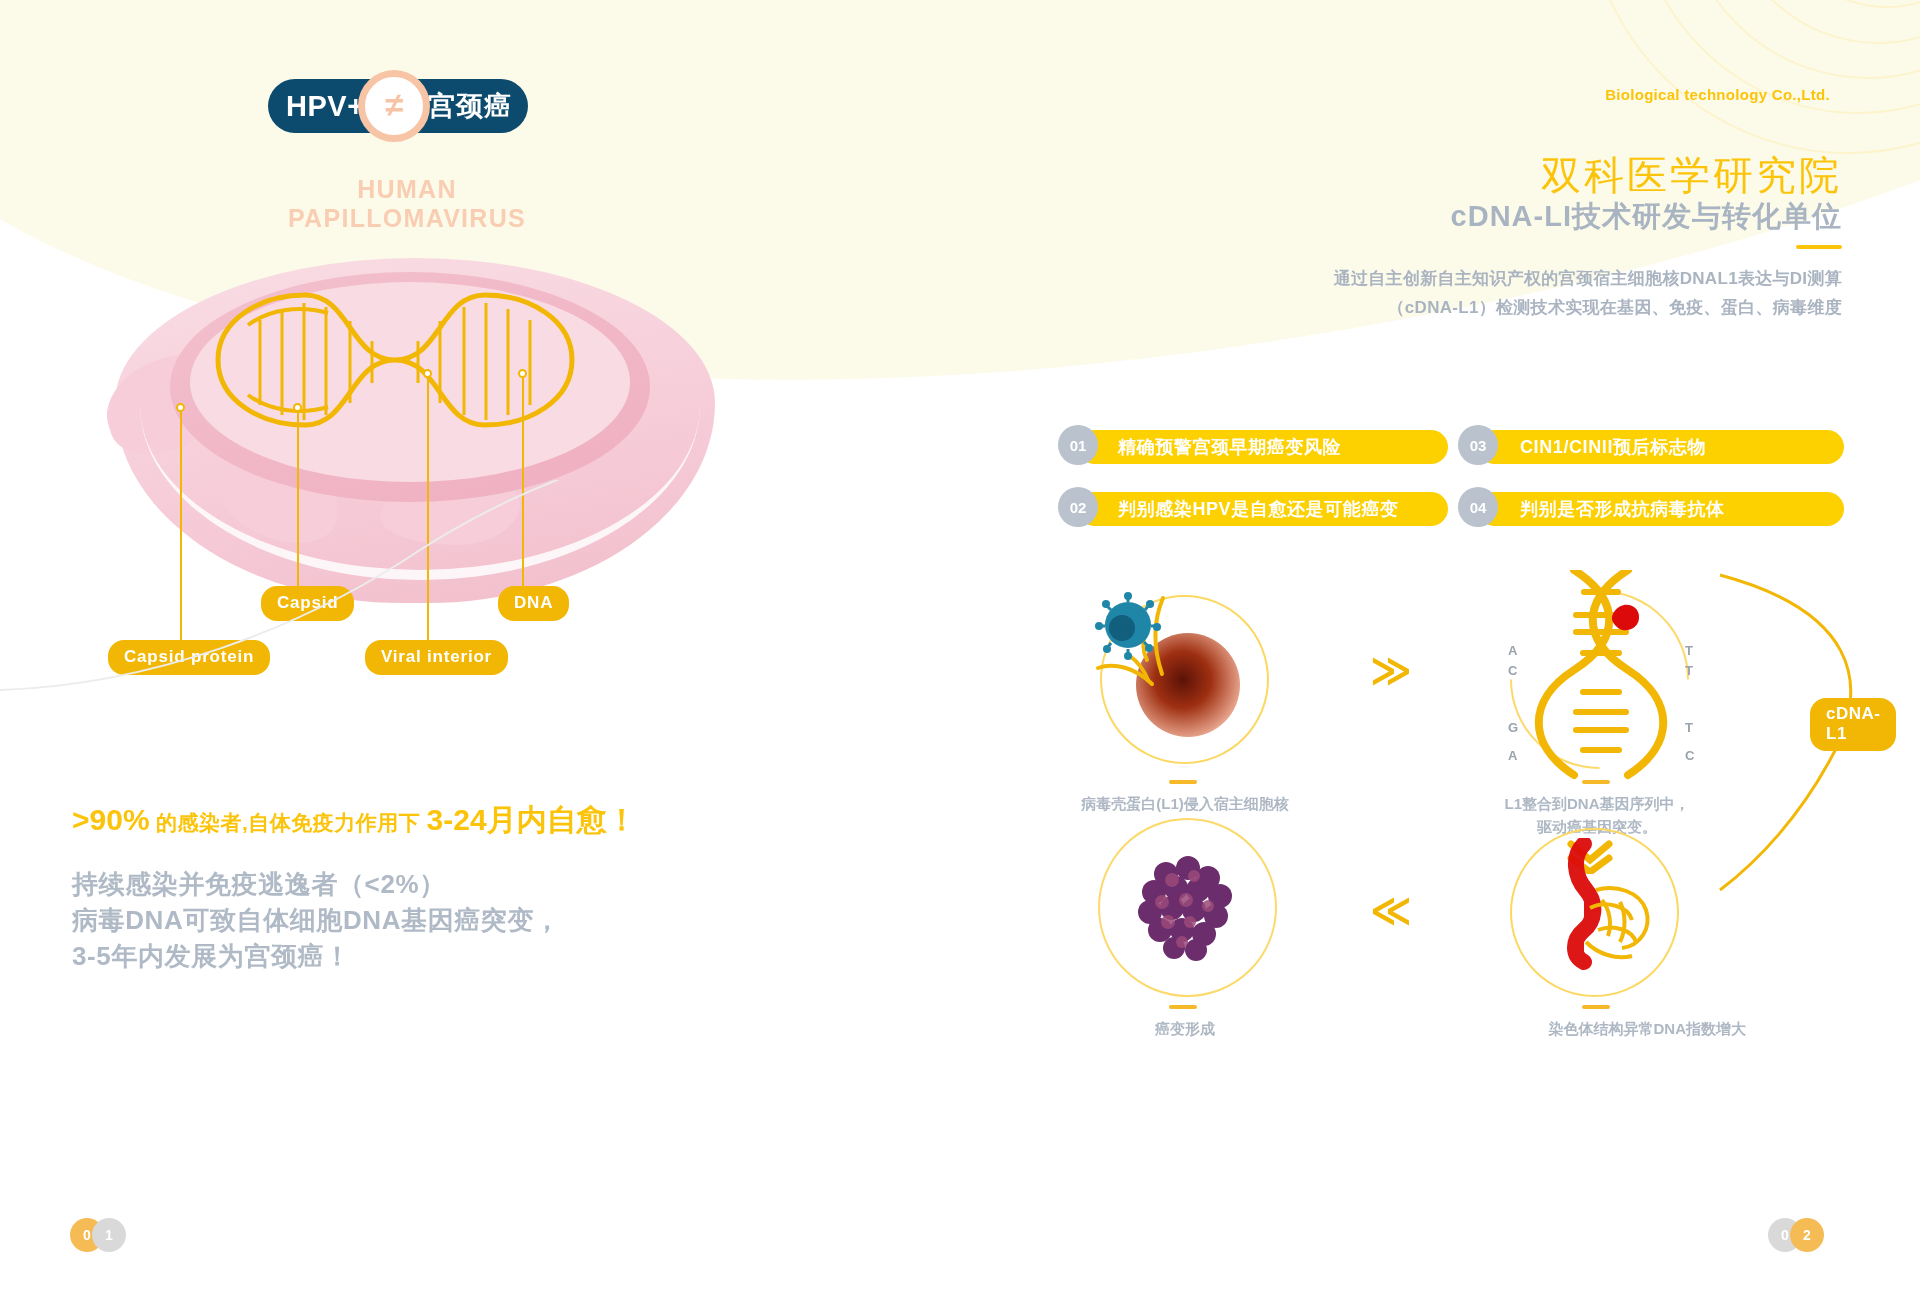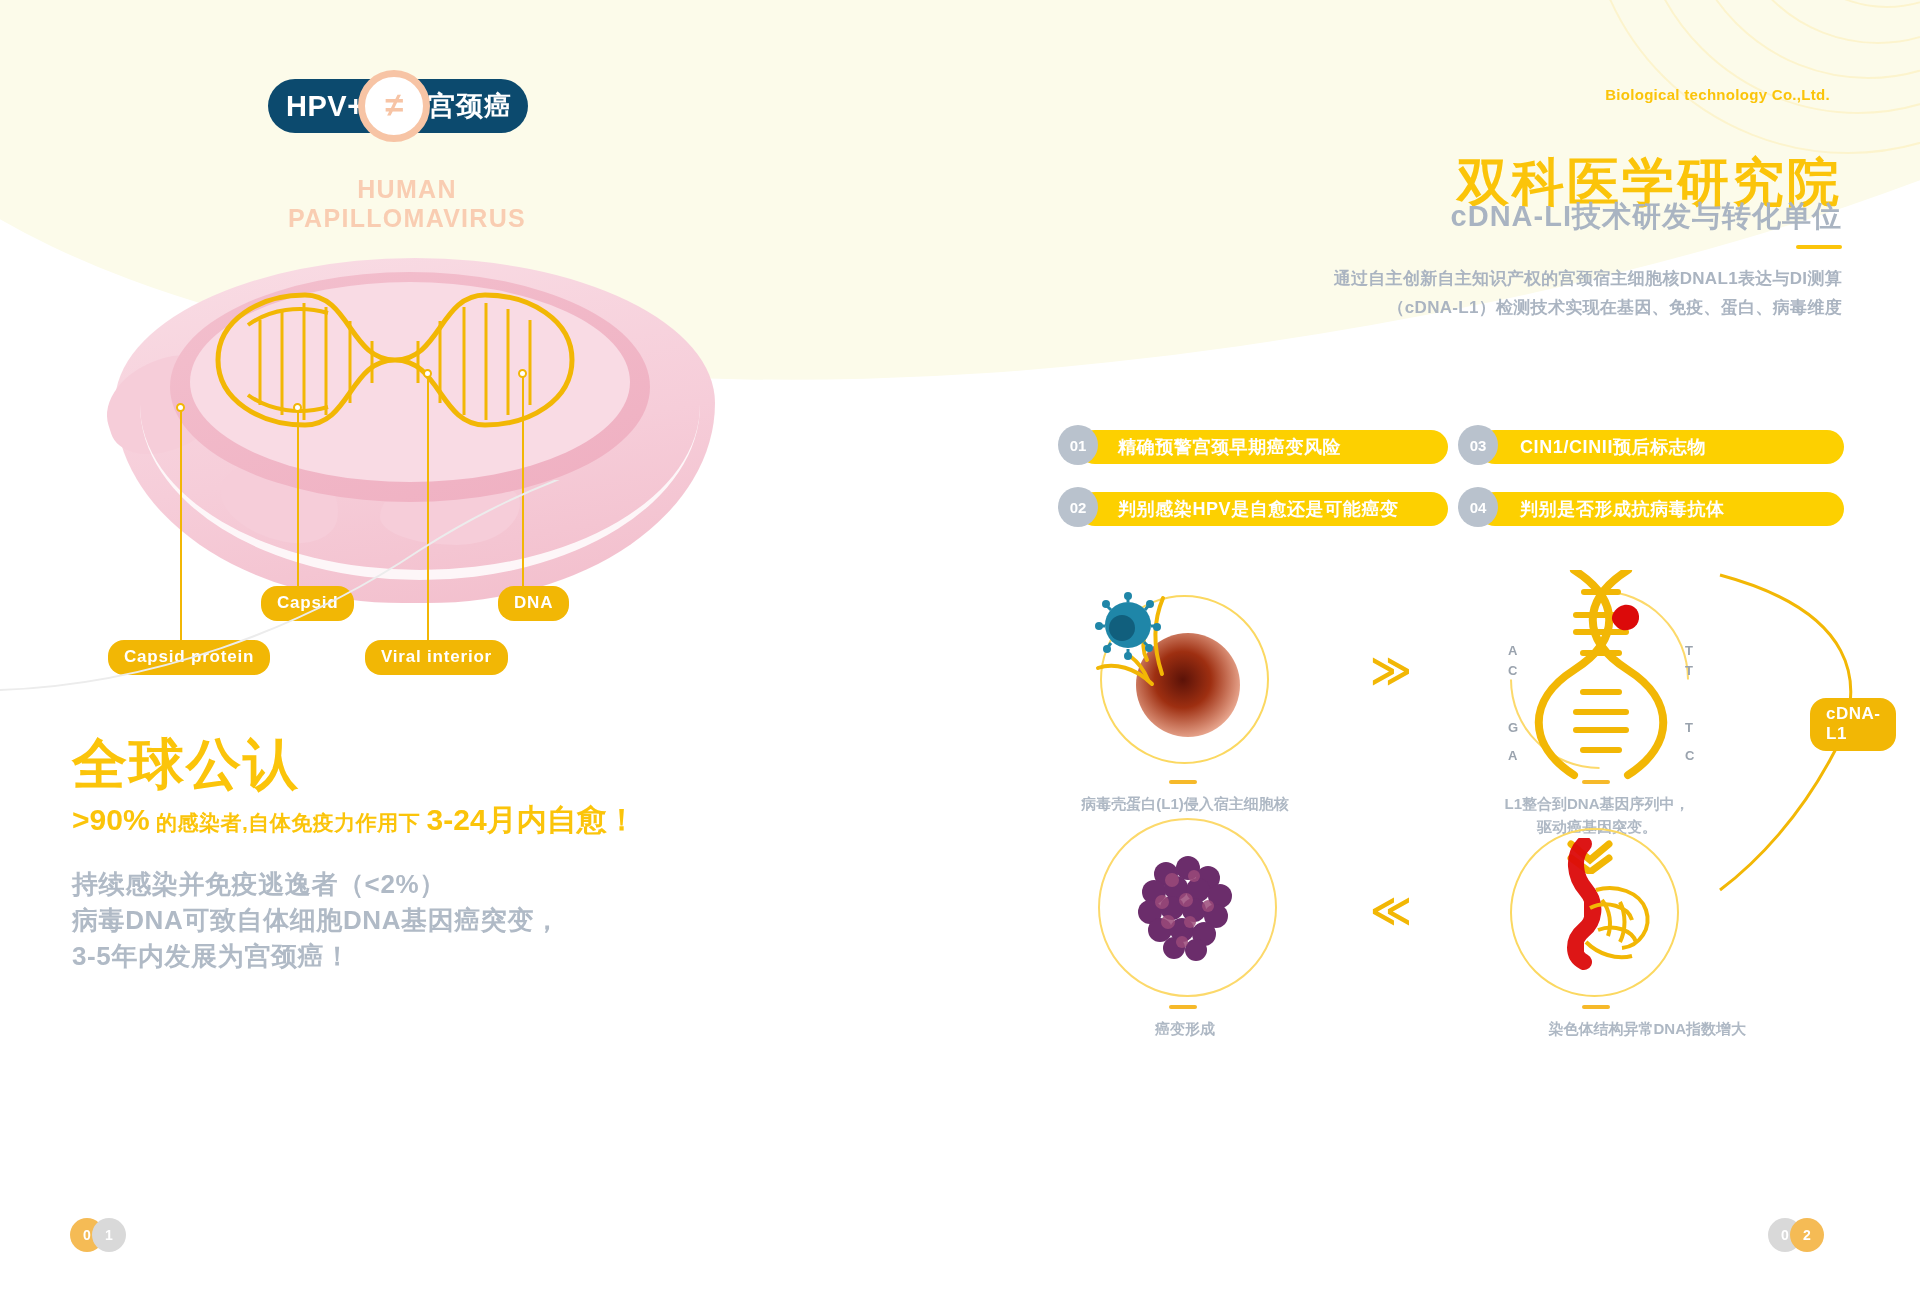--- a/index.html
+++ b/index.html
@@ -100,21 +100,21 @@
     position:absolute;left:72px;top:866px;color:#b0bac6;font-size:26px;font-weight:bold;
     line-height:36px;letter-spacing:.6px;
   }
 
   
   .brand-co{
     position:absolute;right:90px;top:86px;color:#fbc40a;font-size:15px;font-weight:bold;
     letter-spacing:.3px;
   }
   .inst-title{
-    position:absolute;right:78px;top:148px;color:#fbc40a;font-size:52px;font-weight:bold;
+    position:absolute;right:78px;top:148px;color:#fbc40a;font-size:40px;font-weight:normal;
     letter-spacing:3px;
   }
   .inst-sub{
     position:absolute;right:78px;top:197px;color:#a9b4c2;font-size:29px;font-weight:bold;
     letter-spacing:1px;
   }
   .rule{position:absolute;right:78px;top:245px;width:46px;height:4px;background:#fbc40a;border-radius:2px;}
   .inst-desc{
     position:absolute;right:78px;top:264px;width:600px;text-align:right;
     color:#aab4c1;font-size:17px;font-weight:bold;line-height:29px;letter-spacing:.3px;
@@ -227,21 +227,20 @@
   <div class="pill" style="left:365px;top:640px;">Viral interior</div>
 
   <div class="dot" style="left:518px;top:369px;"></div>
   <div class="leader" style="left:522px;top:376px;height:210px;"></div>
   <div class="pill" style="left:498px;top:586px;">DNA</div>
 
   <svg class="swoosh" viewBox="0 0 780 260">
     <path d="M0 210 C150 205 300 150 420 70 C520 6 620 -30 780 -60" fill="none" stroke="#ececec" stroke-width="2"></path>
   </svg>
 
-  <div class="big-title">全球公认</div>
 
   <div class="lead-line">
     <span class="big">&gt;90%</span><span class="mid"> 的感染者,自体免疫力作用下 </span><span class="big">3-24月内自愈！</span>
   </div>
 
   <div class="gray-copy">
     <div>持续感染并免疫逃逸者（&lt;2%）</div>
     <div>病毒DNA可致自体细胞DNA基因癌突变，</div>
     <div>3-5年内发展为宫颈癌！</div>
   </div>

